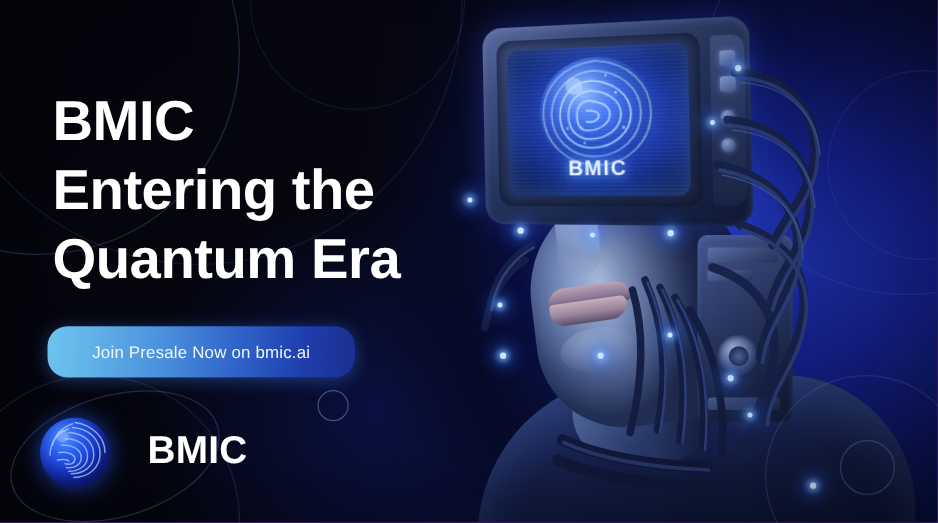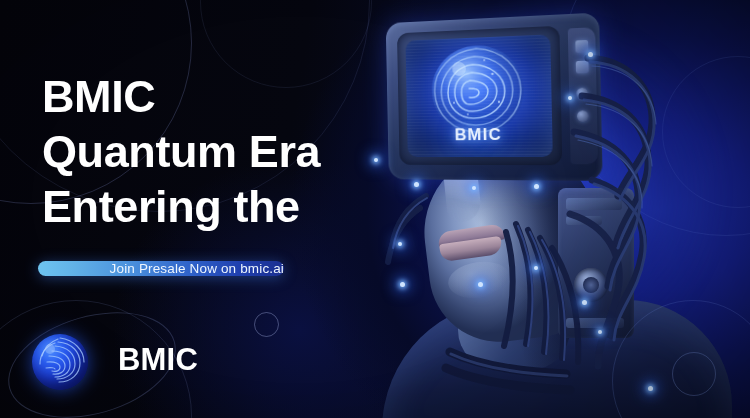--- a/index.html
+++ b/index.html
@@ -179,24 +179,24 @@
 
   .headline{
     position:absolute;left:42px;top:40px;width:345px;
     font-family:"Liberation Sans",sans-serif;
     font-weight:700;font-size:45px;line-height:1.22;
     color:#ffffff;letter-spacing:-.4px;
   }
   .headline .l{display:block;white-space:nowrap;}
 
   .cta{
-    position:absolute;left:38px;top:261px;width:246px;height:15px;
+    position:absolute;left:38px;top:261px;width:246px;height:41px;
     border-radius:16px;
     background:linear-gradient(96deg,#6ec4f0 0%,#62b3e8 14%,#4a8fdc 38%,#2f62c9 62%,#1f3fae 82%,#1b2f8f 100%);
-    display:flex;align-items:center;justify-content:flex-end;
+    display:flex;align-items:center;justify-content:center;
     box-shadow:0 2px 14px rgba(60,120,230,.45);
     cursor:pointer;
   }
   .cta-label{
     font-family:"Liberation Sans",sans-serif;font-size:13.5px;font-weight:400;
     color:#eef6ff;letter-spacing:.15px;white-space:nowrap;
   }
 
   .logo{position:absolute;left:32px;top:330px;width:200px;height:60px;}
   .logo-sphere{
@@ -364,22 +364,22 @@
   <div class="ring r5"></div>
   <div class="ring r6"></div>
   <div class="bg-vignette"></div>
   <div class="ring r3"></div>
   <div class="ring r4"></div>
 
   <div class="content">
 
     <h1 class="headline">
       <span class="l">BMIC</span>
+      <span class="l">Entering the</span>
       <span class="l">Quantum Era</span>
-      <span class="l">Entering the</span>
     </h1>
 
     <div class="cta">
       <span class="cta-label">Join Presale Now on bmic.ai</span>
     </div>
 
     <div class="logo">
       <div class="logo-arc"></div>
       <div class="logo-sphere">
         <svg viewBox="0 0 56 56" width="56" height="56">

